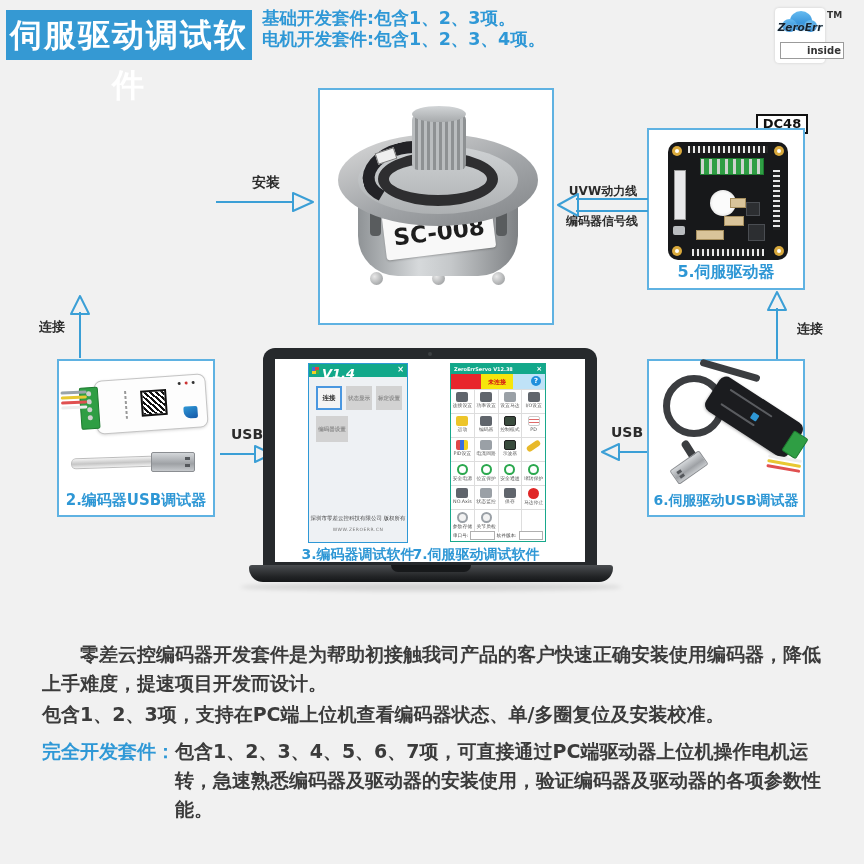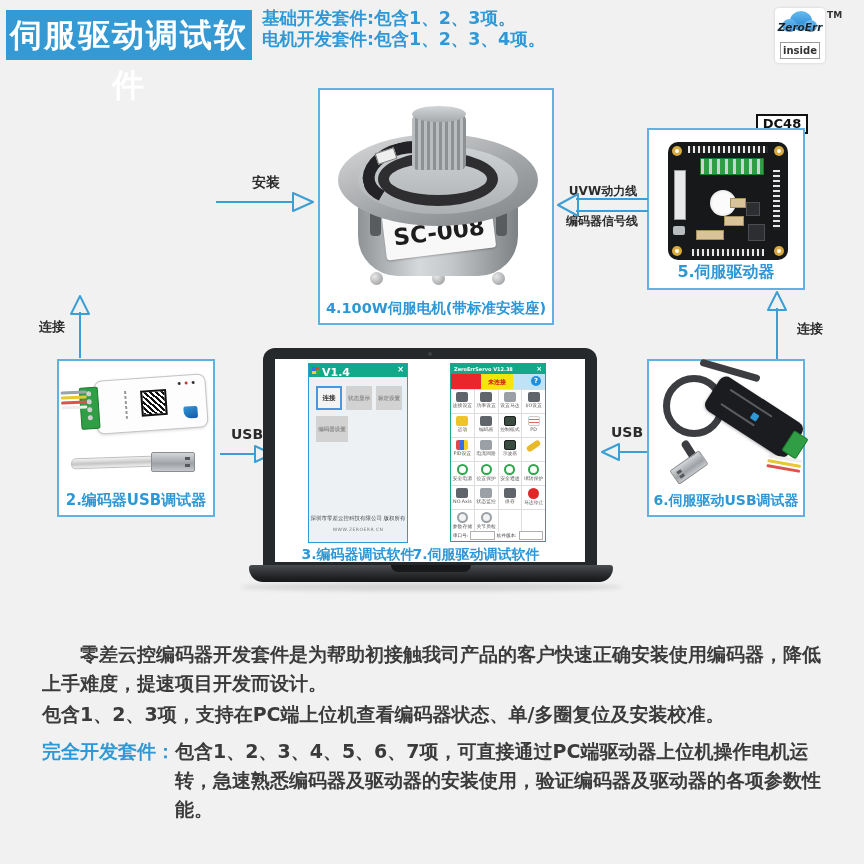--- a/index.html
+++ b/index.html
@@ -12,21 +12,21 @@
   .kit-lines{left:262px;top:8px;color:#2f98d6;font-weight:bold;font-size:17.5px;line-height:21px;white-space:nowrap;}
   .logo-card{left:775px;top:8px;width:50px;height:55px;background:#fff;border-radius:4px;box-shadow:0 0 3px rgba(0,0,0,.15);}
   .cloud{position:absolute;left:7px;top:3px;width:36px;height:24px;}
   .cloud i{position:absolute;border-radius:50%;background:linear-gradient(180deg,#66bbf0,#1d7fd0);}
   .cloud .c1{left:8px;top:0;width:22px;height:20px;}
   .cloud .c2{left:0;top:8px;width:15px;height:13px;}
   .cloud .c3{left:22px;top:9px;width:13px;height:12px;}
   .brand{position:absolute;left:0;right:0;top:13px;text-align:center;font-style:italic;font-weight:bold;
     font-size:10.5px;color:#15222e;text-shadow:0 0 2px #bfe2f7;}
   .inside-box{position:absolute;left:5px;bottom:4px;width:38px;height:15px;border:1px solid #9b9b9b;background:#fff;
-    font-size:10px;font-weight:bold;color:#333;text-align:center;line-height:15px;}
+    font-size:10px;font-weight:bold;color:#333;text-align:center;line-height:15px;padding-left:24px;}
   .tm{left:827px;top:10px;font-size:9px;font-weight:bold;color:#333;}
   
   .pbox{background:#fff;border:2px solid #5fb2e2;box-sizing:border-box;}
   .box-label{position:absolute;left:0;right:0;bottom:5px;text-align:center;color:#2e97d5;font-weight:bold;}
   .arrow-label{position:absolute;text-align:center;font-weight:bold;color:#2b2b2b;}
   svg.arrow{position:absolute;overflow:visible;}
   svg.arrow line{stroke:#3b9fd6;stroke-width:2;}
   svg.arrow polygon{fill:#f1f1f1;stroke:#3b9fd6;stroke-width:2;stroke-linejoin:round;}
   
   .enc-ring{left:44px;top:16px;width:106px;height:106px;border-radius:50%;background:#4a4c4e;}
@@ -108,21 +108,21 @@
   .lap-base{left:249px;top:565px;width:364px;height:17px;border-radius:3px 3px 14px 14px;
     background:linear-gradient(180deg,#4a4d50,#212325 70%,#151719);}
   .lap-notch{left:391px;top:565px;width:80px;height:7px;background:#17191b;border-radius:0 0 8px 8px;}
   .lap-shadow{left:240px;top:583px;width:382px;height:8px;border-radius:50%;background:rgba(0,0,0,.12);filter:blur(2px);}
   .screen-caption{position:absolute;top:546px;text-align:center;font-weight:bold;color:#2e97d5;font-size:14px;width:160px;}
   
   .lw{left:308px;top:363px;width:100px;height:180px;background:#eef1f4;border:1px solid #2f98d6;box-sizing:border-box;}
   .lw-title{position:absolute;left:0;right:0;top:0;height:13px;background:#12a88a;}
   .lw-title .wicon{position:absolute;left:3px;top:3px;width:7px;height:7px;
     background:conic-gradient(#e04040 0 25%,#3fae49 0 50%,#f2d024 0 75%,#3a6fe0 0);}
-  .lw-title .t{position:absolute;left:13px;top:2px;color:#fff;font-size:11px;font-weight:bold;}
+  .lw-title .t{position:absolute;left:13px;top:2px;color:#fff;font-size:13px;font-weight:bold;font-style:italic;}
   .winx{position:absolute;right:3px;top:1px;color:#fff;font-size:8px;font-weight:bold;cursor:default;}
   .lw-btn{position:absolute;text-align:center;font-weight:bold;}
   .lw-b1{left:7px;top:22px;width:26px;height:24px;background:#f4f4f4;border:2px solid #4a97e0;box-sizing:border-box;
     font-size:6.5px;color:#333;line-height:20px;}
   .lw-bg{background:#d2d2d2;color:#8f8f8f;font-size:5.5px;line-height:24px;}
   .lw-b4{left:7px;top:52px;width:32px;height:26px;line-height:26px;}
   .lw-foot1{position:absolute;left:0;right:0;bottom:20px;text-align:center;font-size:5.5px;color:#444;}
   .lw-foot2{position:absolute;left:0;right:0;bottom:10px;text-align:center;font-size:4.5px;color:#777;letter-spacing:.5px;}
   
   .rw{left:450px;top:363px;width:96px;height:179px;background:#fff;border:1px solid #18a88c;box-sizing:border-box;}
@@ -194,21 +194,20 @@
         <div class="m-slot" style="left:160px;"></div>
       <div class="m-label">SC-008</div>
       <div class="m-flange"></div>
       <div class="m-face"></div>
       <div class="m-ring"></div>
       <div class="m-pcb"></div>
       <div class="m-pcbconn"></div>
       <div class="m-shaft"></div>
       <div class="m-cap"></div>
     </div>
-    <div class="box-label" style="font-size:14.5px;">4.100W伺服电机(带标准安装座)</div>
   </div>
 
   <div class="abs dc48">DC48</div>
   <div class="abs dc-pm">
     <span class="p">+</span>
     <span class="m">-</span>
   </div>
   <div class="abs pbox" style="left:647px;top:128px;width:158px;height:162px;">
     <div class="abs drv">
       <div class="hole" style="left:4px;top:4px;">

